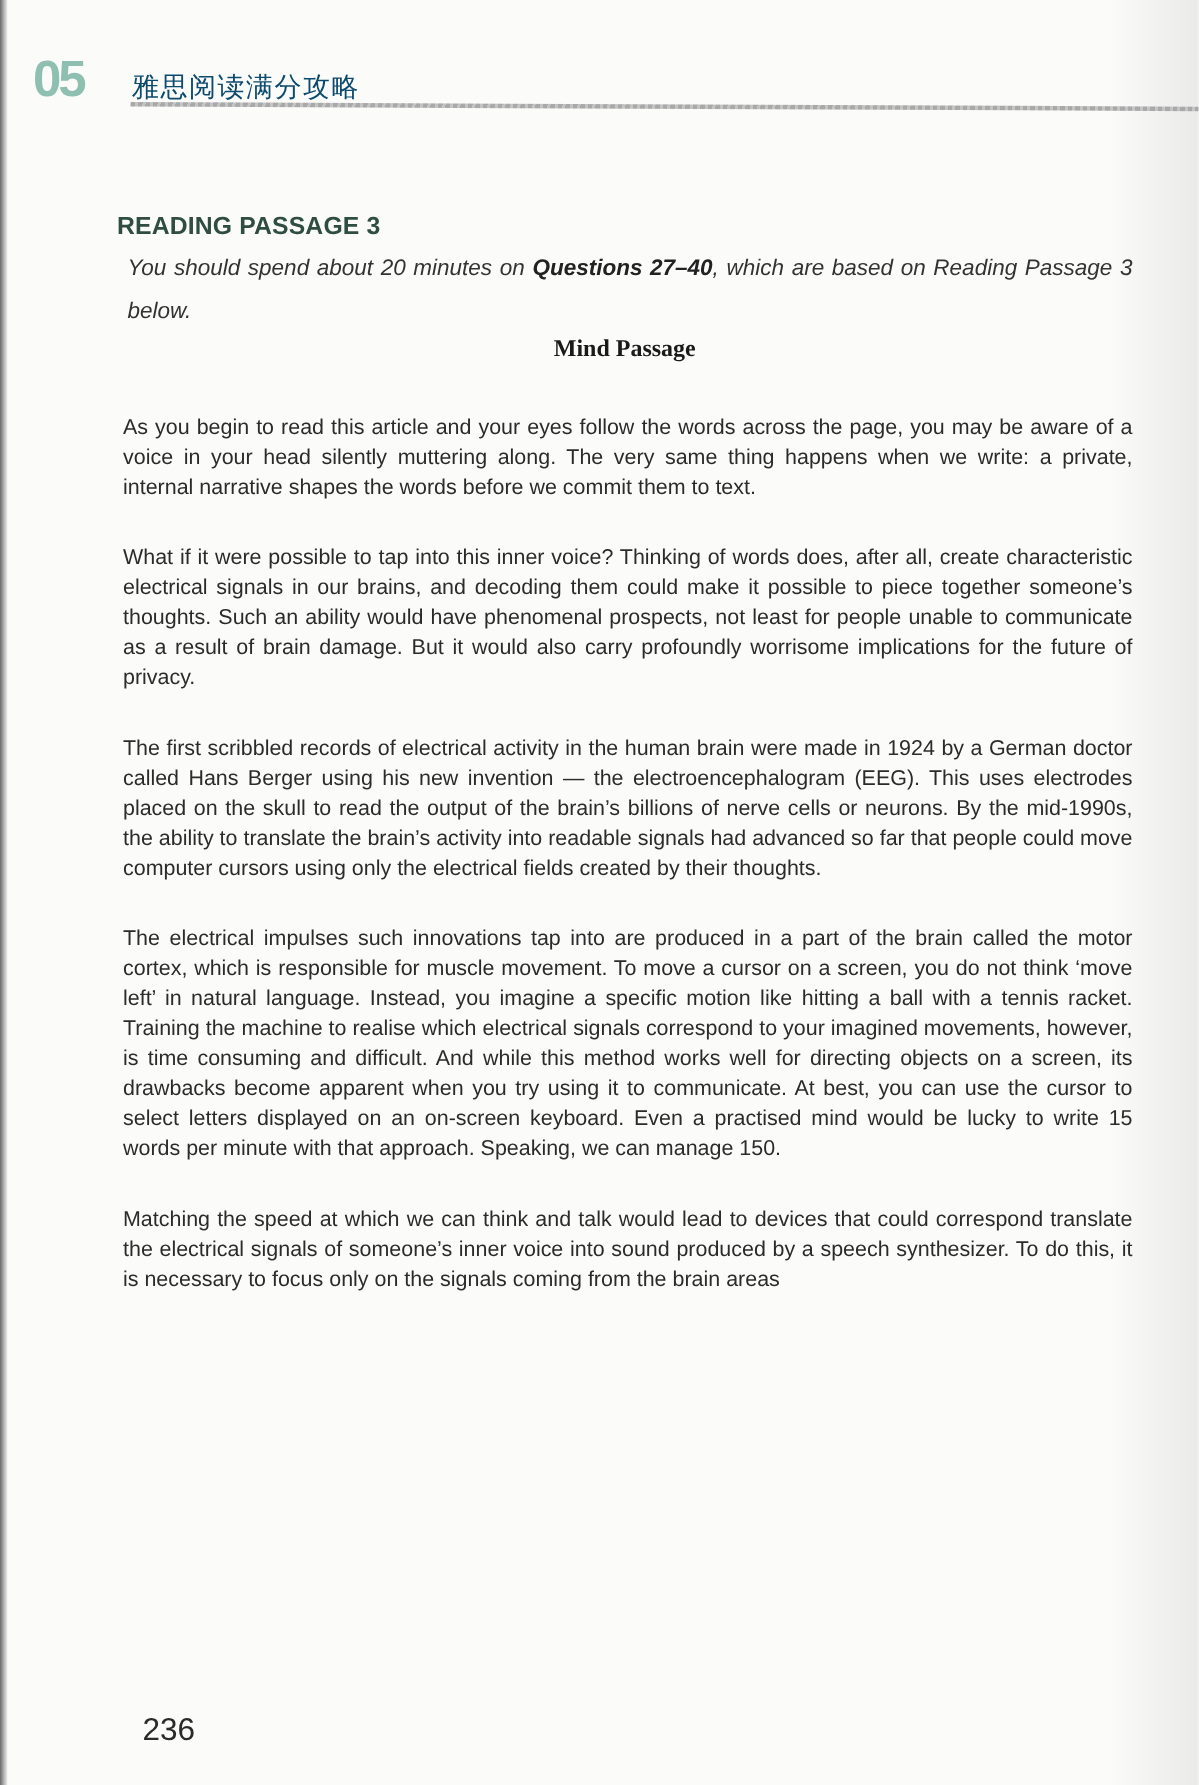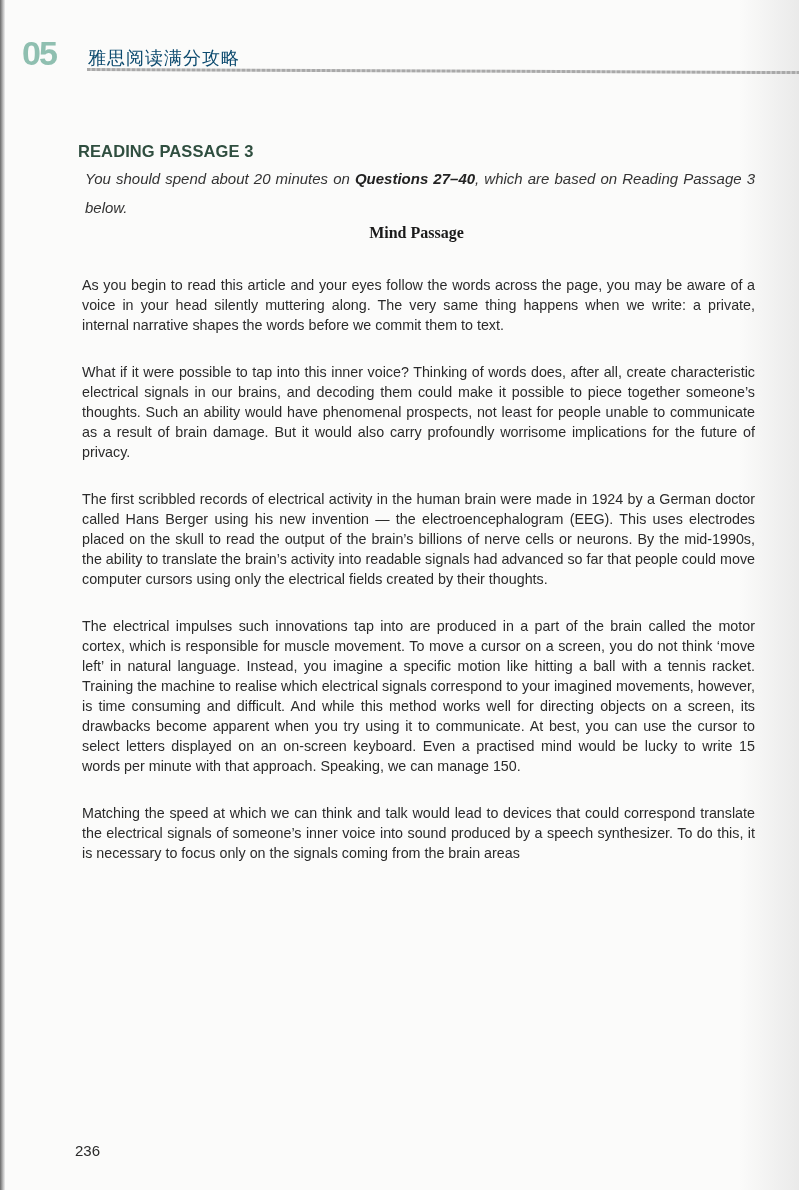--- a/index.html
+++ b/index.html
@@ -47,21 +47,21 @@
     font-size: 16px; margin: 2px 0 0 0; color: #1a1a1a;
   }
   .subtitle {
     font-style: italic; font-size: 13.8px; color: #444; margin: 12px 0 0 7px;
   }
   .para {
     font-size: 14.3px; line-height: 20px; text-align: justify; margin: 27px 0 0 4px; color: #2b2b2b;
   }
   .para.first { margin-top: 33px; }
   .page-number {
-    position: absolute; left: 75px; top: 1142px; font-size: 15px; color: #2a2a2a;
+    position: absolute; left: 95px; top: 1142px; font-size: 21px; color: #2a2a2a;
   }
 </style>
 </head>
 <body>
 
 <div class="page-edge-left"></div>
 <div class="page-shade-right"></div>
 
 <div class="header">
   <div class="chapter-num">05</div>

